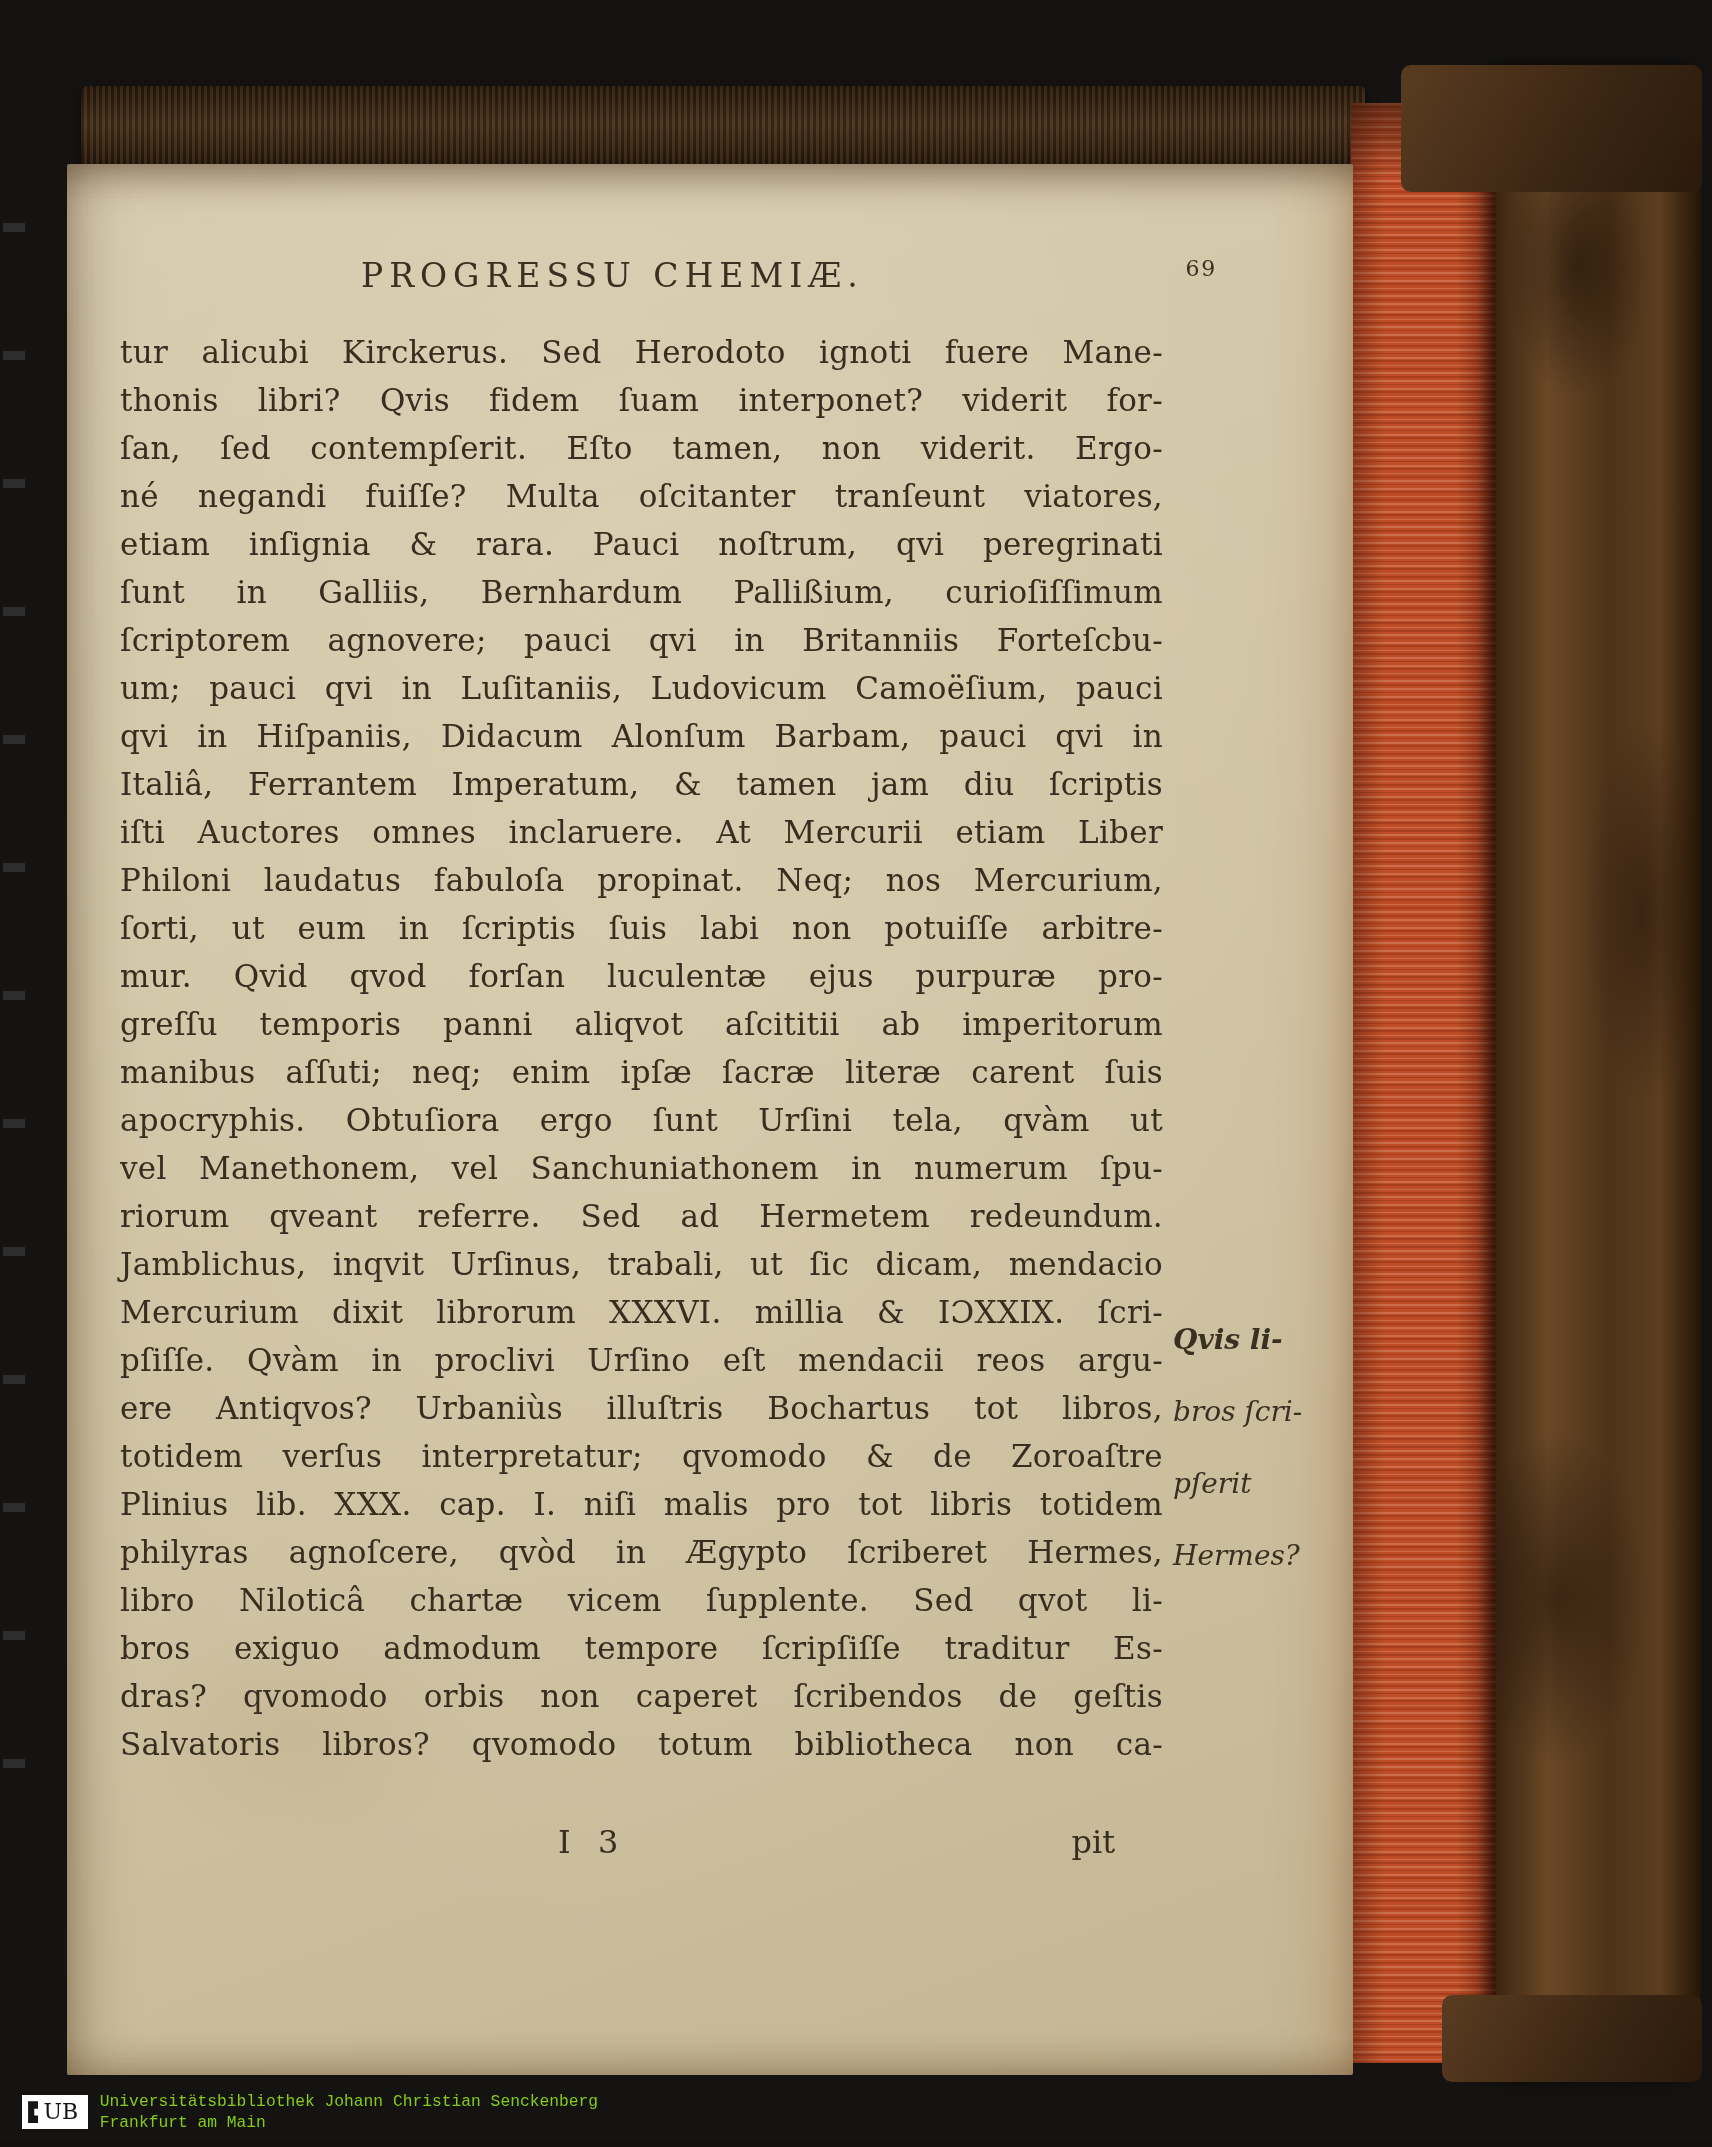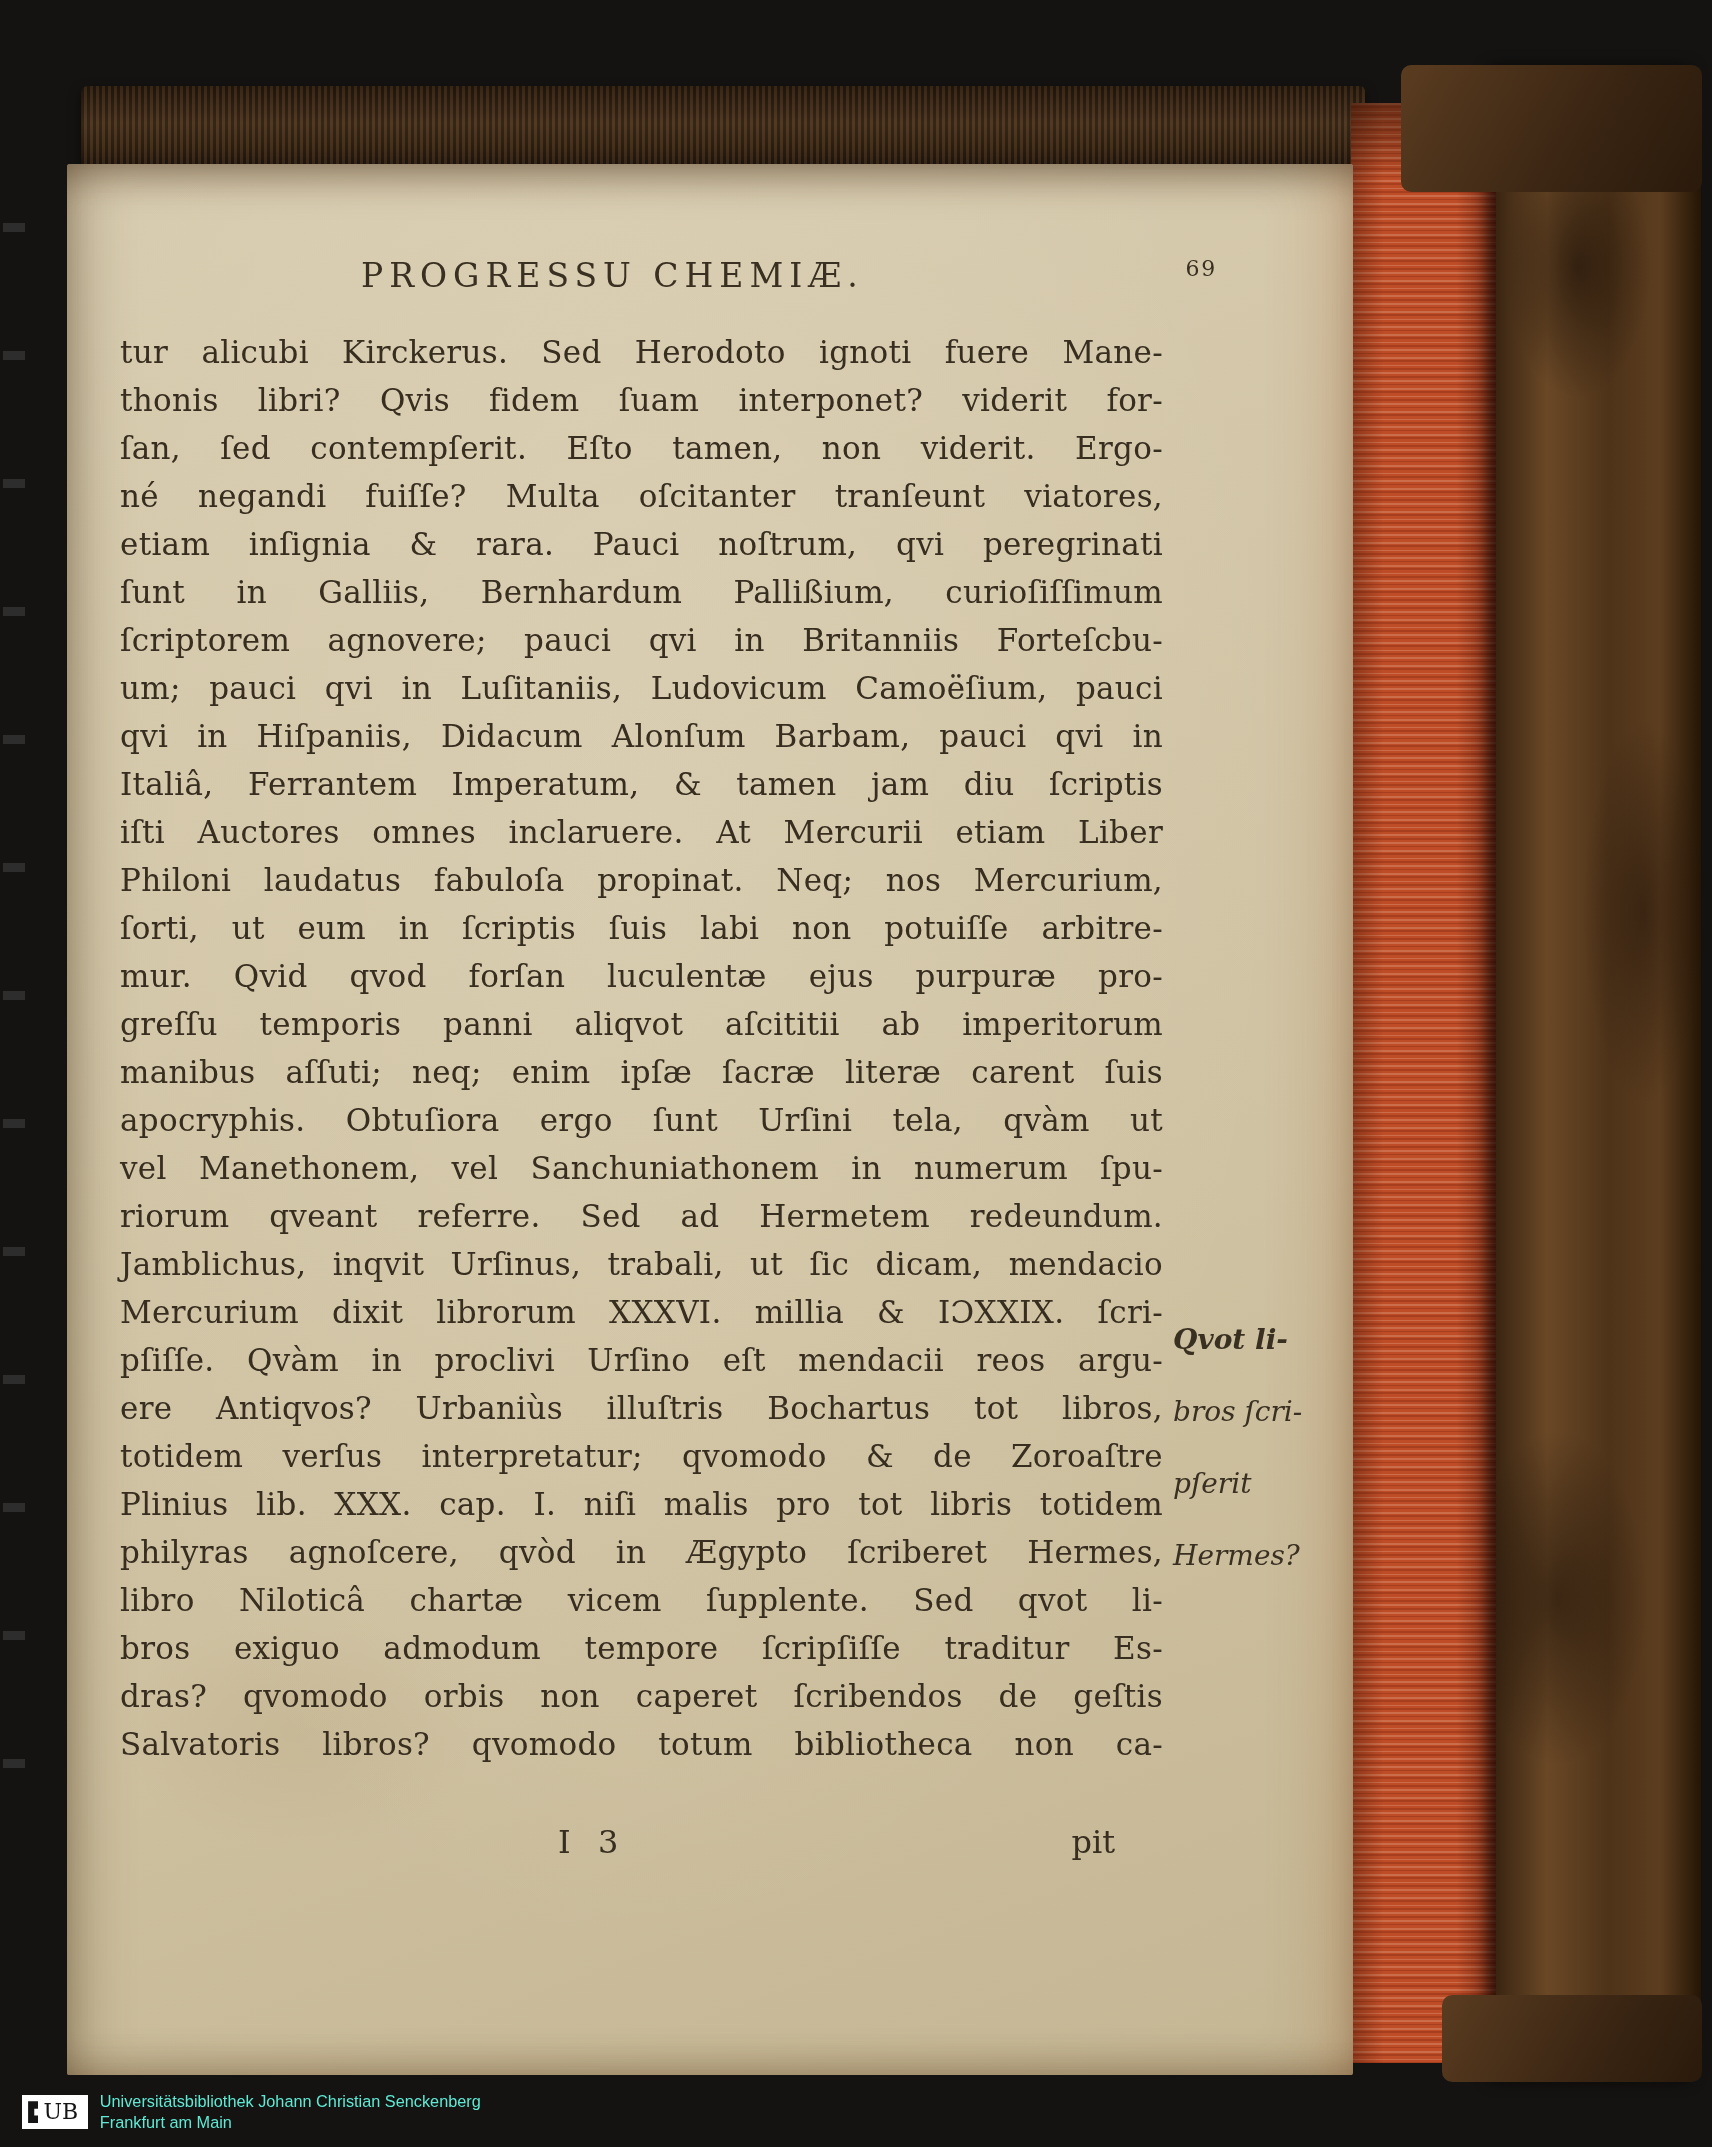--- a/index.html
+++ b/index.html
@@ -67,21 +67,21 @@
   .catchword{position:absolute;right:48px;}
 
   
   .footer{position:absolute;left:22px;top:2091px;display:flex;align-items:center;gap:12px;
       font-family:"Liberation Sans", sans-serif;}
   .logo-box{display:flex;align-items:center;gap:5.1px;background:#ffffff;border:1.7px solid #ffffff;
       padding:3.4px 8.6px 3.4px 5.1px;height:34px;box-sizing:border-box;}
   .logo-emblem{width:10.3px;height:22px;background:#151515;
       clip-path:polygon(0 0,100% 0,100% 35%,60% 35%,60% 65%,100% 65%,100% 100%,0 100%);}
   .logo-text{font-family:"DejaVu Serif", serif;font-weight:normal;font-size:22px;color:#151515;line-height:1;}
-  .lib-lines{color:#5eead4;font-size:16.3px;line-height:1.3;}
+  .lib-lines{color:#84cc16;font-size:16.3px;line-height:1.3;font-family:Liberation Mono, monospace;}
 </style>
 </head>
 <body>
 
 <div class="stage">
 
   <div class="edge-marks"></div>
 
   <div class="top-edge"></div>
 
@@ -125,21 +125,21 @@
         <div class="bl"><span>totidem verſus interpretatur; qvomodo &amp; de Zoroaſtre</span></div>
         <div class="bl"><span class="it">Plinius lib. XXX. cap. I.</span><span> niſi malis pro tot libris totidem</span></div>
         <div class="bl"><span>philyras agnoſcere, qvòd in Ægypto ſcriberet </span><span class="it">Hermes</span><span>,</span></div>
         <div class="bl"><span>libro Niloticâ chartæ vicem ſupplente. Sed qvot li-</span></div>
         <div class="bl"><span>bros exiguo admodum tempore ſcripſiſſe traditur </span><span class="it">Es-</span></div>
         <div class="bl"><span class="it">dras?</span><span> qvomodo orbis non caperet ſcribendos de geſtis</span></div>
         <div class="bl"><span>Salvatoris libros? qvomodo totum bibliotheca non ca-</span></div>
       </div>
 
     <div class="margin-notes" id="margin-notes">
-        <div class="mn">Qvot li-</div>
+        <div class="mn">Qvis li-</div>
         <div class="mn">bros ſcri-</div>
         <div class="mn">pſerit</div>
         <div class="mn">Hermes?</div>
       </div>
 
     <div class="sig-row">
       <span class="sig-mark">I 3</span>
       <span class="catchword">pit</span>
     </div>
 

